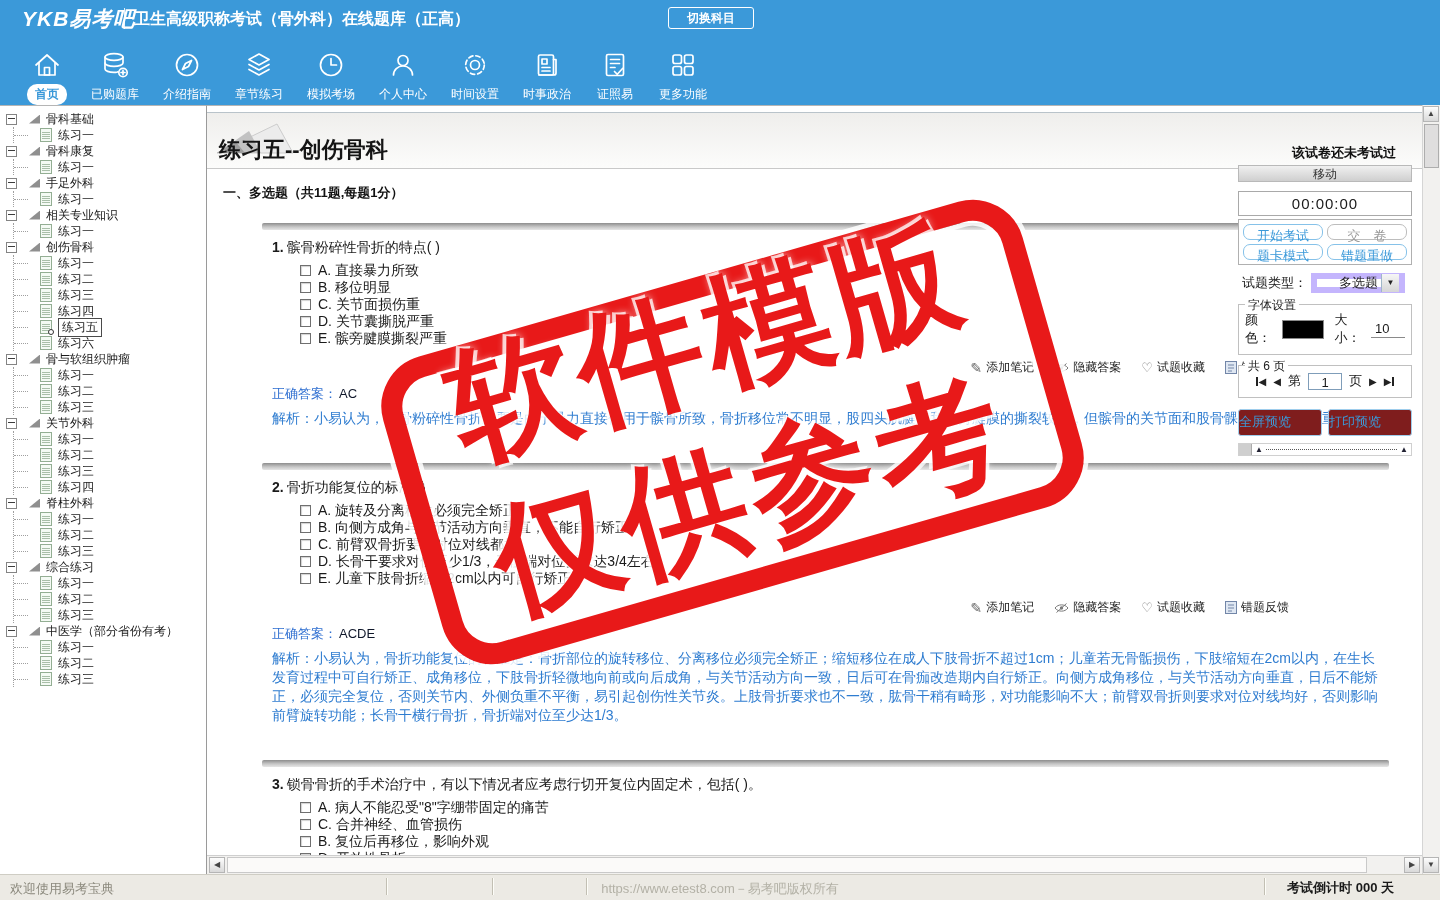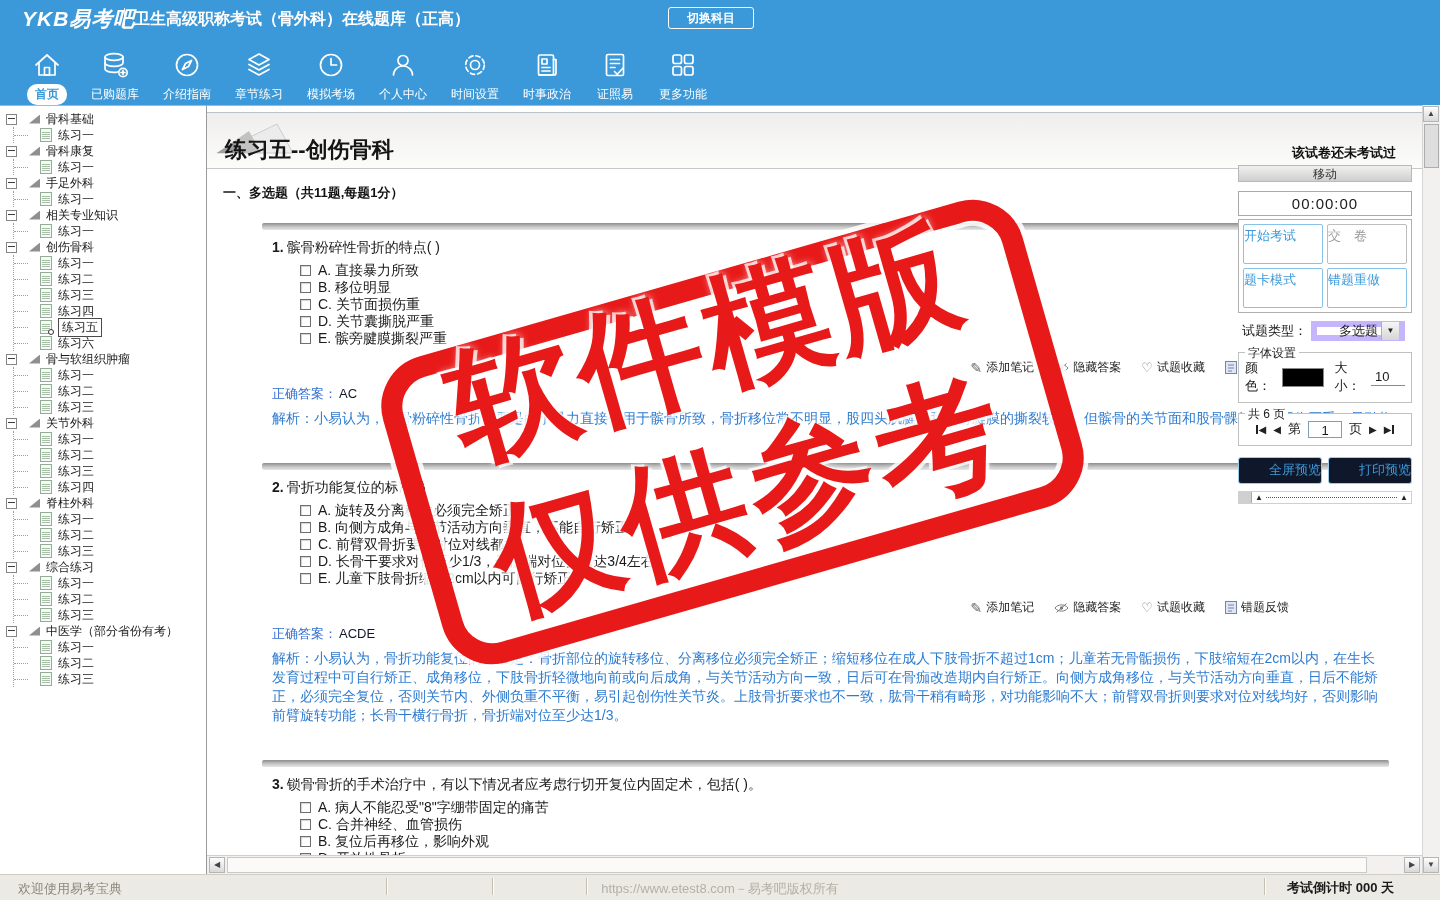--- a/index.html
+++ b/index.html
@@ -37,21 +37,21 @@
   .tree-child.selected .tc-label{border:1px solid #4a4a4a;padding:0 3px;}
   .tree-child.selected .doc-icon::before{content:"";position:absolute;width:4px;height:4px;border:1px solid #333;
         border-radius:50%;right:-3px;bottom:-2px;background:#fff;z-index:2;}
 
   
   .main{position:absolute;left:207px;top:105px;width:1215px;height:750px;background:#fff;
         border-top:1px solid #b5b5b5;box-sizing:border-box;overflow:hidden;padding-top:6px;}
   .title-strip{height:55px;background:linear-gradient(180deg,#efeeec,#fcfcfb);border-top:1px solid #b9c3ca;
         border-bottom:1px solid #c9c9c9;position:relative;}
   .page-curl{position:absolute;left:8px;top:8px;}
-  .page-title{position:absolute;left:18px;top:22px;font-size:22px;font-weight:bold;color:#151515;}
+  .page-title{position:absolute;left:12px;top:22px;font-size:22px;font-weight:bold;color:#151515;}
   .not-tested{position:absolute;right:26px;top:31px;font-size:13px;font-weight:bold;color:#111;}
   .section-header{margin:15px 0 0 16px;font-size:13px;font-weight:bold;color:#111;}
 
   .q-block{margin:21px 33px 0 55px;padding-bottom:14px;}
   .q-topbar{height:7px;background:linear-gradient(180deg,#8d8d8d 0%,#c6c6c6 55%,#e6e6e6 100%);border-radius:2px;}
   .q-title{margin:9px 0 5px 10px;font-size:14px;}
   .q-title b{margin-right:3px;}
   .q-option{display:flex;align-items:center;height:17px;margin-left:38px;font-size:14px;cursor:pointer;}
   .checkbox{width:11px;height:11px;border:1px solid #6f6f6f;background:#fff;margin-right:7px;
         box-shadow:inset 1px 1px 1px rgba(0,0,0,.18);flex:none;box-sizing:border-box;}
@@ -65,41 +65,41 @@
   .q-analysis.single{white-space:nowrap;overflow:hidden;}
 
   
   .fpanel{position:absolute;left:1238px;top:165px;width:174px;z-index:30;font-size:13px;}
   .fp-header{height:17px;background:linear-gradient(180deg,#f0f0f0,#cfcfcf);border:1px solid #b9b9b9;
         text-align:center;font-size:12px;color:#333;line-height:16px;box-sizing:border-box;cursor:move;}
   .fp-timer{margin-top:9px;height:25px;background:#fff;border:1px solid #a9a9a9;text-align:center;
         font-size:15px;line-height:24px;letter-spacing:1px;box-sizing:border-box;}
   .fp-btnbox{margin-top:3px;border:1px solid #b0b0b0;background:#fff;padding:4px;display:grid;
         grid-template-columns:1fr 1fr;gap:4px;box-sizing:border-box;}
-  .fp-btn{height:40px;border:1px solid #86c2e9;border-radius:2px;background:#fff;color:#3b99d9;
-        font-size:13px;text-align:left;line-height:22px;cursor:pointer;box-sizing:border-box;}
+  .fp-btn{height:16px;border:1px solid #86c2e9;border-radius:7px;background:#fff;color:#3b99d9;
+        font-size:13px;text-align:center;line-height:22px;cursor:pointer;box-sizing:border-box;}
   .fp-btn.gray{border-color:#bdbdbd;color:#9a9a9a;}
   .fp-type{margin-top:7px;display:flex;align-items:center;padding-left:4px;background:#fff;height:22px;}
   .fp-select{margin-left:4px;width:94px;height:20px;border:6px solid #c4b5fd;display:flex;align-items:center;
         background:#fff;box-sizing:border-box;cursor:pointer;padding-left:17px;}
   .fp-select .sel-text{flex:1;padding-left:5px;font-size:13px;}
   .fp-select .sel-btn{width:17px;height:18px;background:linear-gradient(#f6f6f6,#d6d6d6);border-left:1px solid #9fb6c9;
         text-align:center;font-size:8px;line-height:18px;color:#222;}
   .fieldset{margin-top:10px;border:1px solid #c0c0c0;background:#fff;position:relative;padding:6px 6px 7px;box-sizing:border-box;}
   .legend{position:absolute;top:-8px;left:6px;background:#fff;padding:0 3px;font-size:12px;color:#222;}
   .font-row{display:flex;align-items:center;font-size:13px;}
   .swatch{width:46px;height:17px;background:#000;border:1px solid #8a8a8a;margin:0 10px 0 2px;cursor:pointer;}
   .size-val{display:inline-block;min-width:26px;border-bottom:1px solid #8a8a8a;padding:0 4px 1px;margin-left:2px;}
   .pager-row{display:flex;align-items:center;justify-content:center;gap:7px;font-size:13px;}
   .pg{cursor:pointer;color:#222;font-size:10px;display:inline-flex;align-items:center;gap:1px;}
   .bar{display:inline-block;width:2px;height:9px;background:#222;}
   .page-input{width:34px;height:17px;border:1px solid #7f9db9;text-align:center;font-size:13px;line-height:17px;box-sizing:border-box;}
   .fp-previews{margin-top:11px;display:flex;gap:6px;}
-  .fp-preview{flex:1;height:25px;border:1px solid #9ecdec;border-radius:3px;background:#0f172a;color:#3b99d9;
-        font-size:13px;text-align:right;line-height:23px;cursor:pointer;}
+  .fp-preview{flex:1;height:25px;border:1px solid #9ecdec;border-radius:3px;background:#7f1d1d;color:#3b99d9;
+        font-size:13px;text-align:left;line-height:23px;cursor:pointer;}
   .fp-miniscroll{margin-top:7px;height:13px;background:#fff;border:1px solid #d0d0d0;display:flex;align-items:center;box-sizing:border-box;}
   .fp-miniscroll .blockend{width:12px;height:11px;background:#cfcfcf;border-right:1px solid #ababab;}
   .fp-miniscroll .dots{flex:1;display:flex;align-items:center;margin:0 3px;}
   .fp-miniscroll .dotline{flex:1;border-top:1px dotted #555;margin:0 3px;}
   .fp-miniscroll .tri{font-size:8px;color:#223;}
 
   
   .vscroll{position:absolute;left:1422px;top:105px;width:18px;height:769px;background:#f2f1ef;border-left:1px solid #d5d5d5;box-sizing:border-box;}
   .s-btn{position:absolute;width:16px;height:16px;background:linear-gradient(#fdfdfd,#d9d9d9);border:1px solid #b5b5b5;
         box-sizing:border-box;font-size:8px;text-align:center;line-height:14px;color:#444;cursor:pointer;}
@@ -107,21 +107,21 @@
   .vs-down{bottom:1px;left:0;}
   .vs-thumb{position:absolute;top:19px;left:1px;width:15px;height:44px;background:#dfdede;border:1px solid #adadad;box-sizing:border-box;cursor:pointer;}
   .hscroll{position:absolute;left:207px;top:855px;width:1215px;height:19px;background:#f2f1ef;border-top:1px solid #cfcfcf;box-sizing:border-box;}
   .hs-left{left:2px;top:1px;}
   .hs-right{right:2px;top:1px;}
   .hs-thumb{position:absolute;left:20px;top:1px;width:1140px;height:16px;background:#fbfaf9;border:1px solid #c9c9c9;box-sizing:border-box;cursor:pointer;}
 
   
   .statusbar{position:absolute;left:0;top:874px;width:1440px;height:26px;background:#eceae4;border-top:1px solid #cfcdc4;
         box-sizing:border-box;font-size:13px;color:#8b897d;}
-  .sb-left{position:absolute;left:18px;top:5px;text-align:right;}
+  .sb-left{position:absolute;left:10px;top:5px;text-align:right;}
   .sb-tick{position:absolute;top:3px;width:1px;height:17px;background:#c2bfb3;box-shadow:1px 0 0 #fdfdf8;}
   .sb-url{position:absolute;left:350px;right:350px;text-align:center;top:5px;color:#b3b1a6;}
   .sb-right{position:absolute;right:46px;top:4px;color:#1a1a1a;font-weight:bold;}
 
   
   .watermark{position:absolute;left:400px;top:273px;width:665px;height:318px;transform:rotate(-16deg);z-index:80;pointer-events:none;}
   .wm-box{position:absolute;left:0;top:0;right:0;bottom:0;border:21px solid #e81919;border-radius:52px;
         box-shadow:0 0 0 5px rgba(255,255,255,.85), inset 0 0 0 5px rgba(255,255,255,.85);}
   .wm-text{position:absolute;left:0;right:0;top:-14px;text-align:center;font-size:126px;font-weight:900;color:#e81919;
         line-height:1.26;letter-spacing:6px;text-shadow:3px 3px 0 rgba(255,255,255,.75),-3px -3px 0 rgba(255,255,255,.75),0 0 8px rgba(255,255,255,.9);}

